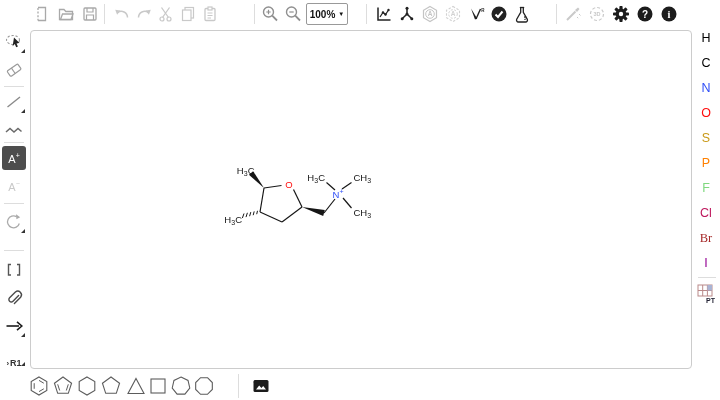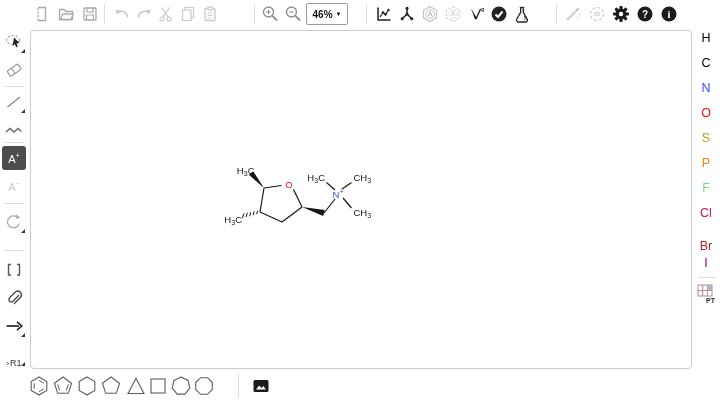--- a/index.html
+++ b/index.html
@@ -24,21 +24,21 @@
   
   .lbtn{position:absolute;left:2px;width:24px;height:24px;background:none;border:0;padding:0;
       display:flex;align-items:center;justify-content:center;cursor:pointer;border-radius:3px;}
   .lbtn.active{background:#4d4d4d;}
   .dd::after{content:"";position:absolute;right:1px;bottom:1px;
       border-left:4px solid transparent;border-bottom:4px solid #333;}
   .lsep{left:4px;width:20px;height:1px;background:#ddd;position:absolute;}
   .chargeA{font-size:11px;color:#c9c9c9;line-height:1;}
   .chargeA sup{font-size:7px;}
   .lbtn.active .chargeA{color:#fff;}
-  .rgl{font-size:9px;font-weight:400;color:#333;line-height:1;margin-top:16px;}
+  .rgl{font-size:9px;font-weight:700;color:#333;line-height:1;margin-top:16px;}
   .rgl .pfx{font-size:8px;margin-right:1px;color:#333;}
   
   .el-btn{position:absolute;left:694px;width:24px;height:20px;background:none;border:0;padding:0;
       display:flex;align-items:center;justify-content:center;cursor:pointer;
       font-size:12.5px;font-family:"Liberation Sans",sans-serif;}
   .rsep{position:absolute;left:698px;width:18px;height:1px;background:#ddd;}
   .pt-btn{position:absolute;left:694px;width:26px;height:22px;background:none;border:0;padding:0;cursor:pointer;}
   
   #canvas{position:absolute;left:30px;top:30px;width:660px;height:337px;background:#fff;
       border:1px solid #ccc;border-radius:4px;}
@@ -123,21 +123,21 @@
       </svg>
     </button>
     <button class="ib">
       <svg width="18" height="18" viewBox="0 0 18 18">
         <circle cx="7.5" cy="7" r="5" fill="none" stroke="#8f8f8f" stroke-width="1.4"></circle>
         <path d="M11.2 10.7 L16 15.5" stroke="#8f8f8f" stroke-width="1.8"></path>
         <path d="M5.3 7 h4.4" stroke="#8f8f8f" stroke-width="1.2"></path>
       </svg>
     </button>
     <div class="zoomdd">
-      <span>46%</span>
+      <span>100%</span>
       <span class="car">▼</span>
     </div>
   </div>
 
   <div class="vsep tsep" style="left:366px;"></div>
 
   <div class="tg" id="g-struct">
     <button class="ib">
       <svg width="18" height="18" viewBox="0 0 18 18">
         <path d="M3 2.5 V15 H15.5" fill="none" stroke="#222" stroke-width="1.5"></path>
@@ -323,21 +323,21 @@
     </button>
   <button class="el-btn" style="top:153px;">
       <span style="color: rgb(255, 128, 0);">P</span>
     </button>
   <button class="el-btn" style="top:178px;">
       <span style="color: rgb(127, 216, 127);">F</span>
     </button>
   <button class="el-btn" style="top:203px;">
       <span style="color: #be185d;">Cl</span>
     </button>
-  <button class="el-btn" style="top:236px;">
+  <button class="el-btn" style="top:228px;font-family:Liberation Serif, serif;">
       <span style="color: rgb(166, 41, 41);">Br</span>
     </button>
   <button class="el-btn" style="top:253px;">
       <span style="color: rgb(148, 0, 148);">I</span>
     </button>
   <div class="rsep" style="top:277px;"></div>
   <button class="pt-btn" style="top:283px;">
     <svg width="26" height="22" viewBox="0 0 26 22">
       <rect x="4" y="2" width="14" height="11" fill="none" stroke="#b98989" stroke-width="1"></rect>
       <path d="M8.7 2 V13 M13.4 2 V13 M4 7.5 H18" stroke="#b98989" stroke-width="1"></path>

